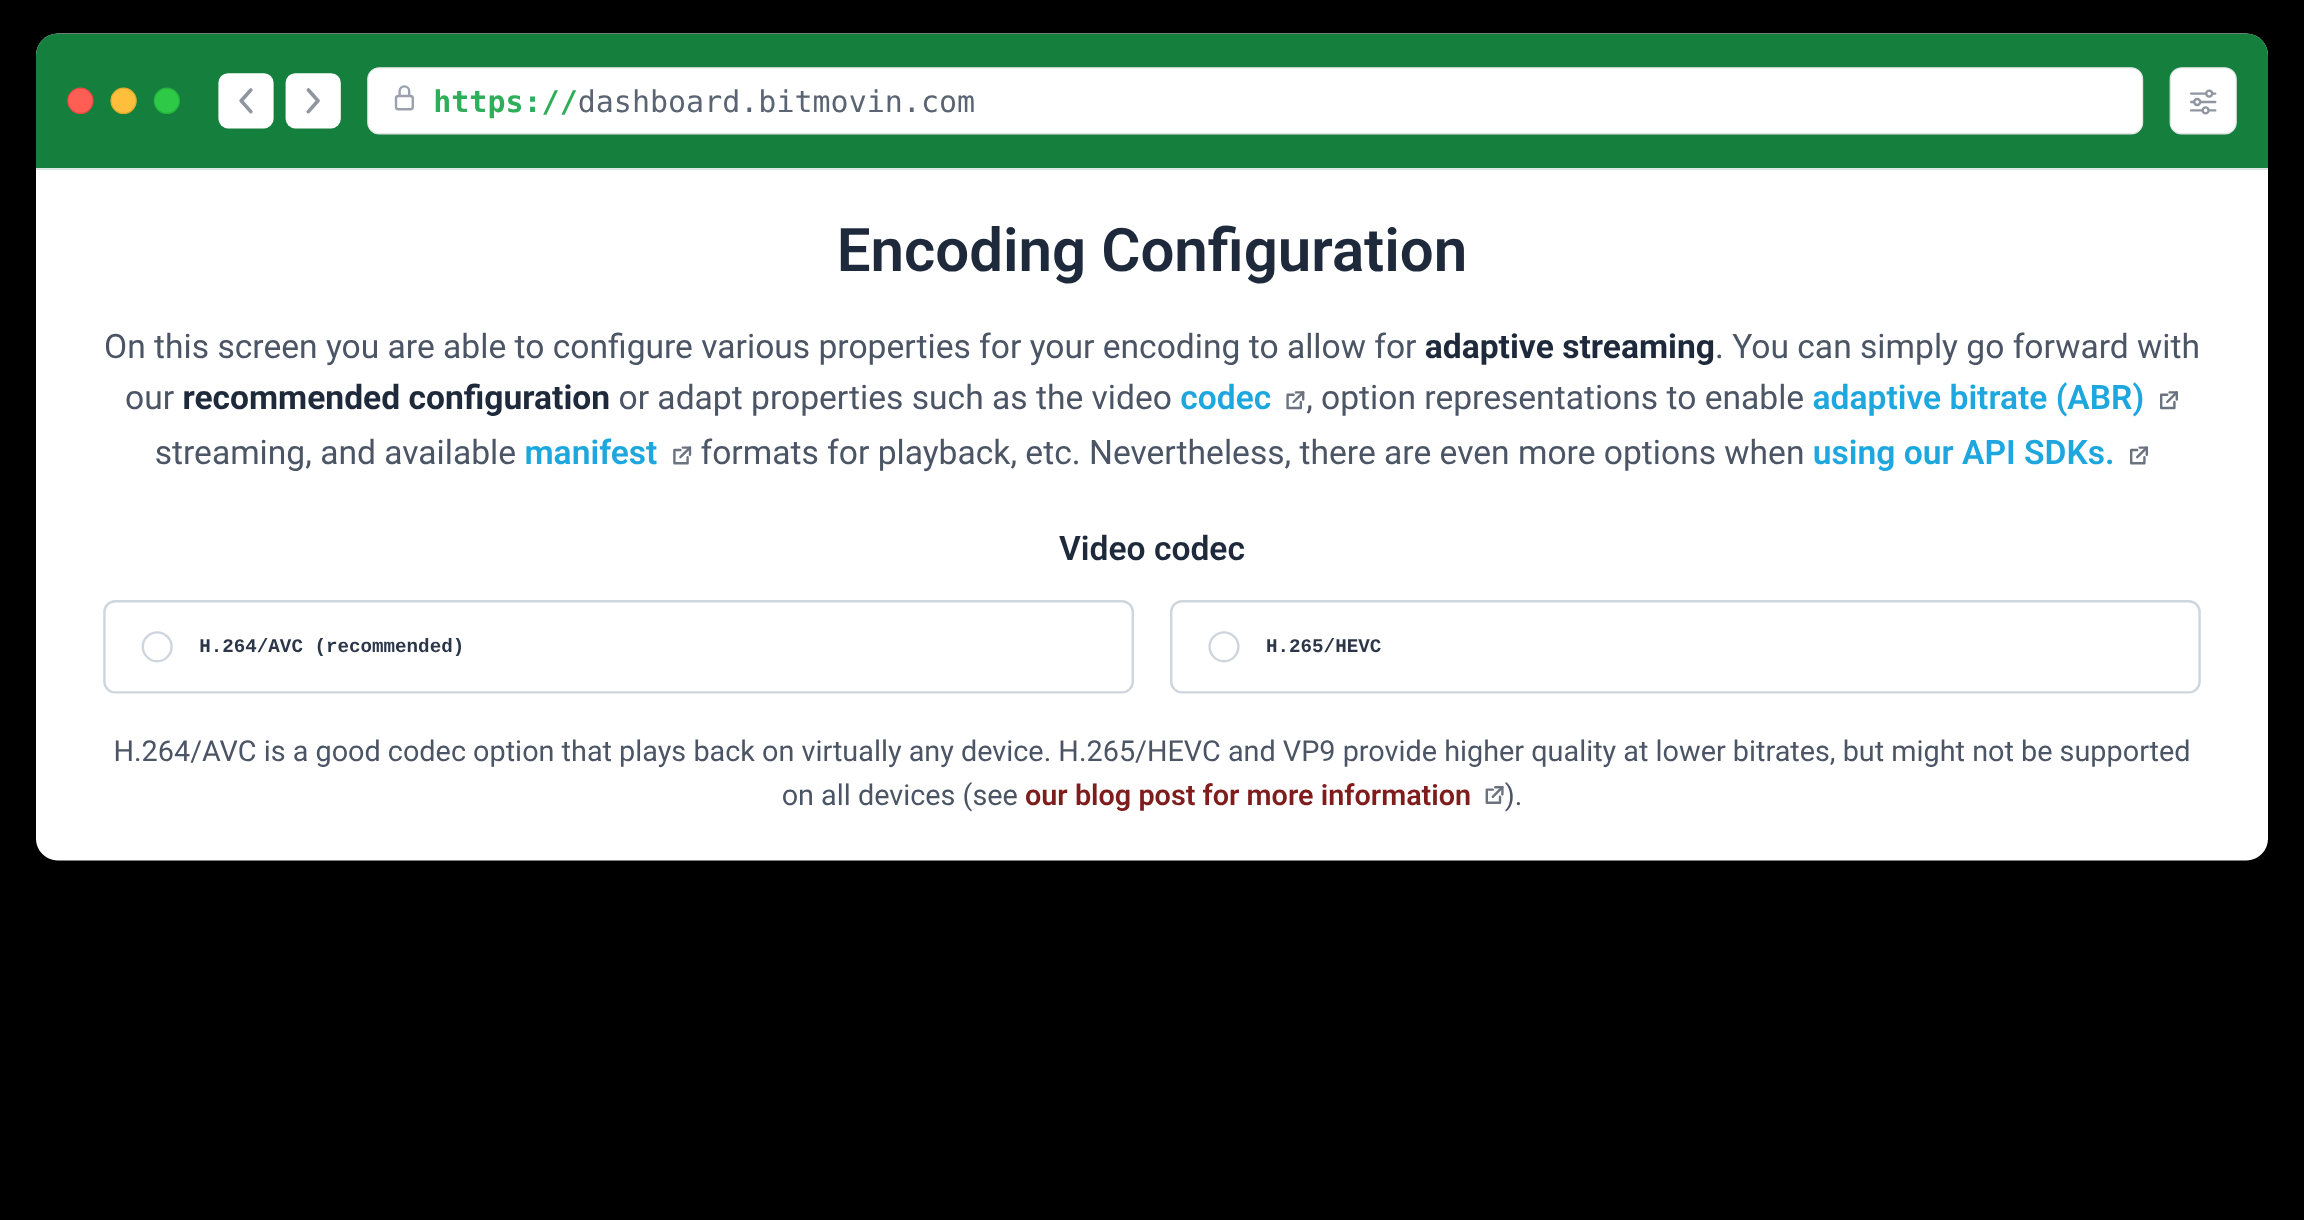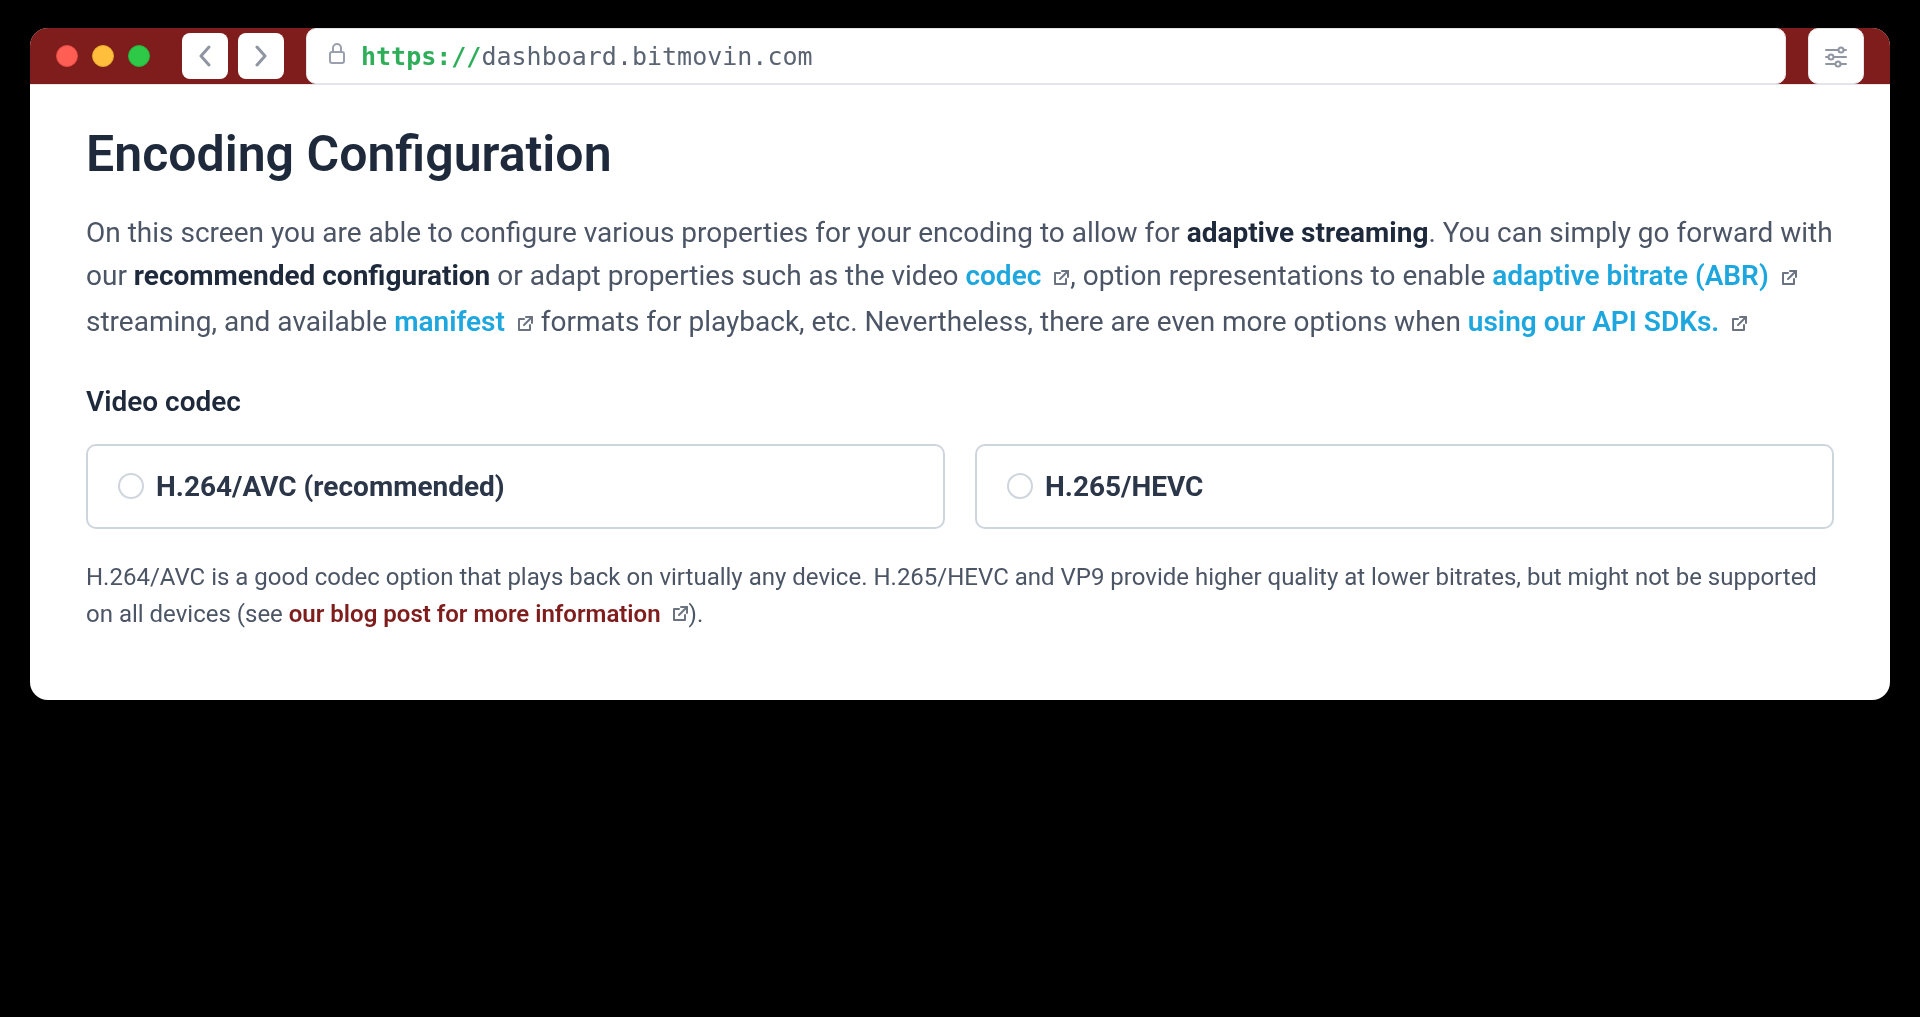--- a/index.html
+++ b/index.html
@@ -14,22 +14,22 @@
     }
     .window {
       background: #fff;
       border-radius: 18px;
       width: 100%;
       max-width: 1860px;
       box-shadow: 0 30px 60px rgba(0,0,0,.4);
       overflow: hidden;
     }
     .titlebar {
-      background: #7f1d1d;
-      padding: 0 26px;
+      background: #15803d;
+      padding: 28px 26px;
       display: flex;
       align-items: center;
       gap: 22px;
       border-bottom: 1px solid #e3e5e8;
       text-align: right;
     }
     .traffic { display: flex; gap: 14px; }
     .dot { width: 22px; height: 22px; border-radius: 50%; }
     .dot.red { background: #ff5e55; border:1px solid #e54b44; }
     .dot.yellow { background: #ffbe3b; border:1px solid #e5ab2d; }
@@ -54,32 +54,32 @@
       border:1px solid #e3e5e8;
     }
     .url-bar .lock-icon { color:#9aa0ad; }
     .url-bar .proto { color:#2fae5a; font-weight:600; }
     .url-bar .host { color:#5a6472; }
     .settings-btn {
       width:56px;height:56px;background:#fff;border:1px solid #e3e5e8;
       border-radius:10px;display:flex;align-items:center;justify-content:center;
       color:#8f95a1;cursor:pointer;
     }
-    .content { padding: 40px 56px 66px; }
+    .content { padding: 40px 56px 34px; text-align: center; }
     h1 { font-size:50px; font-weight:600; color:#1e2a3b; margin-bottom:28px; }
     .desc { font-size:28px; line-height:1.55; color:#4b5565; max-width:100%; }
     .desc strong { color:#1e2a3b; }
     .desc a { color:#1ea7df; text-decoration:none; font-weight:600; }
     .ext-icon { display:inline-block; vertical-align:middle; margin-left:4px; color:#6b7280; }
     h2 { font-size:28px; font-weight:600; color:#1e2a3b; margin-top:40px; margin-bottom:26px; }
     .codec-row { display:flex; gap:30px; }
     .codec-card {
       flex:1; border:2px solid #cfd5dd; border-radius:10px;
-      padding:24px 30px; display:flex; align-items:center; gap:12px;
-      cursor:pointer; background:#fff; font-size:28px; font-weight:700; color:#2b3648;
+      padding:24px 30px; display:flex; align-items:center; gap:22px;
+      cursor:pointer; background:#fff; font-size:16px; font-weight:700; color:#2b3648;font-family:Liberation Mono, monospace;
     }
     .codec-card.selected { border-color:#4a63ff; box-shadow:0 4px 14px rgba(30,60,200,.1); }
     .radio { width:26px;height:26px;border-radius:50%; border:2px solid #cfd5dd; display:flex;align-items:center;justify-content:center; flex-shrink:0;}
     .radio.checked { border:none; background:#12a8e6; }
     .radio.checked::after { content:""; width:10px;height:10px;border-radius:50%;background:#fff;}
     .note { margin-top:30px; font-size:24px; line-height:1.55; color:#4b5565; }
     .note a { color:#7f1d1d; text-decoration:none; font-weight:600; }
   </style>
 </head>
 <body>

